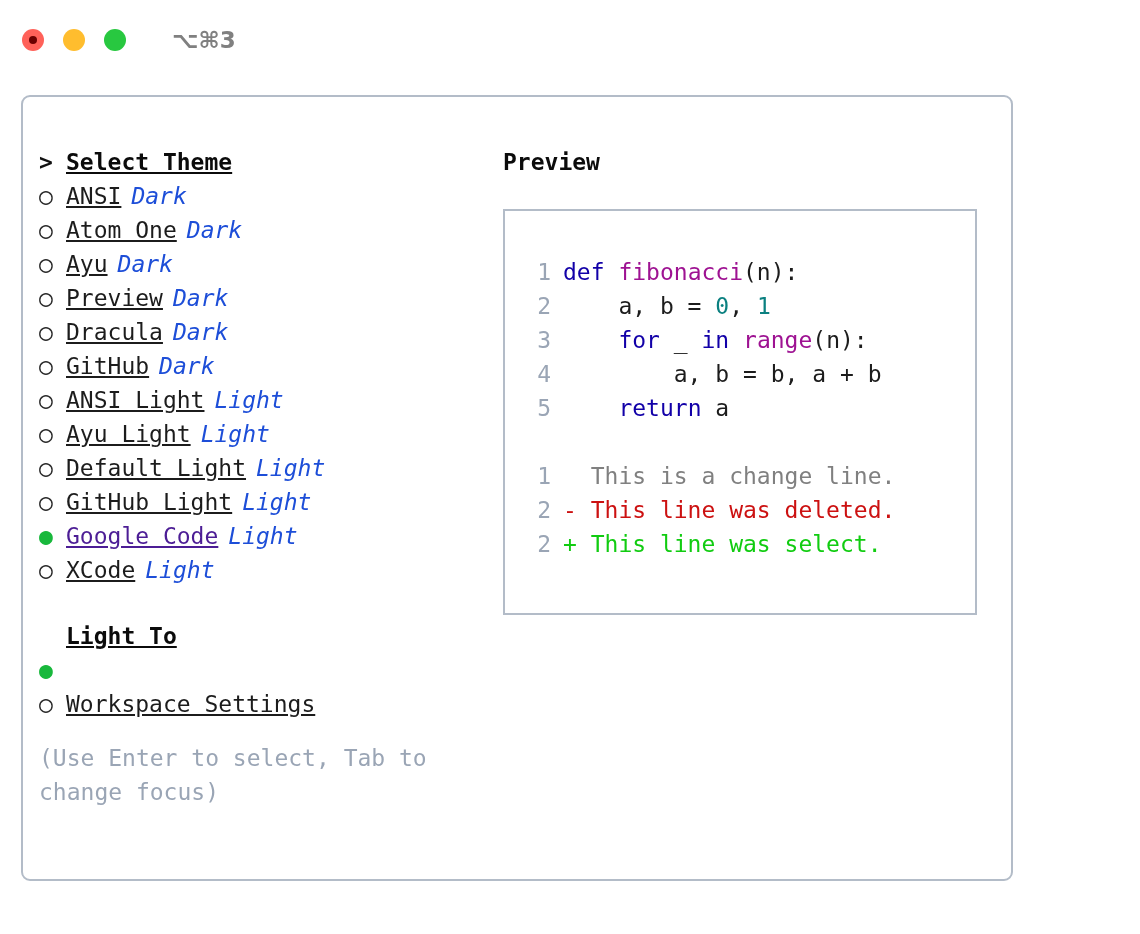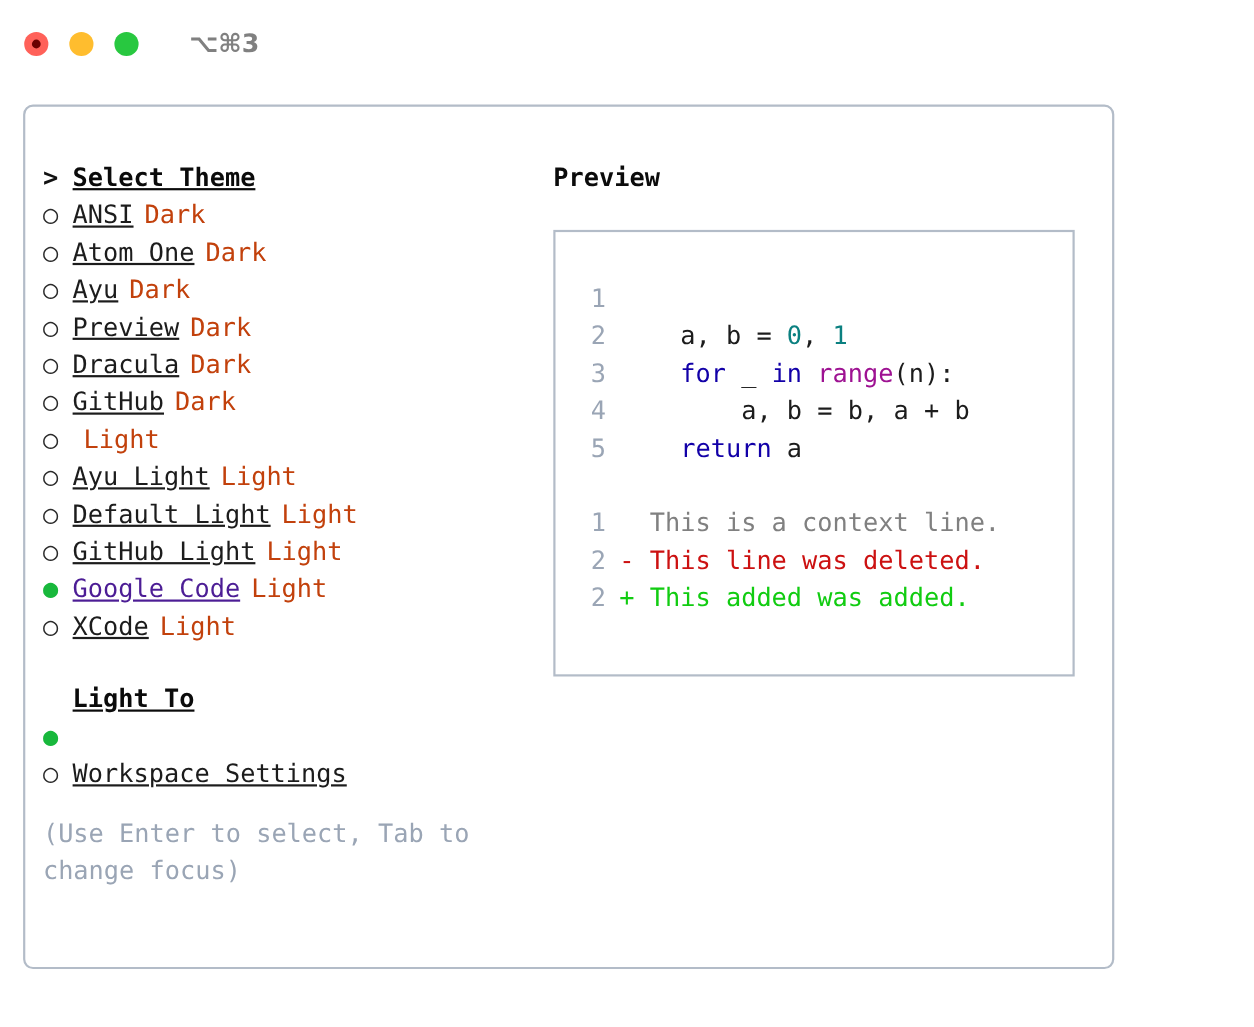--- a/index.html
+++ b/index.html
@@ -110,22 +110,23 @@
   }
   .marker.prompt   { color: #111111; font-weight: 700; }
   .marker.unsel    { color: #2b2b2b; }
   .marker.sel      { color: #18b83c; }
   .marker.blank    { color: transparent; }
 
   .label { color: #1c1c1c; text-decoration: underline; }
   .label.header    { color: #0b0b0b; font-weight: 700; }
   .label.selected  { color: #4c1d95; }
   .suffix {
-    color: #c2410c;
+    color: #1d4ed8;
     margin-left: 10px;
+    font-style: italic;
   }
 
   #apply-block { margin-top: 32px; }
 
   #hint {
     margin-top: 20px;
     font-size: 23px;
     line-height: 34px;
     color: #9aa5b5;
     width: 400px;
@@ -206,21 +207,21 @@
         <span class="label header">Select Theme</span>
       </div>
 
       <div id="theme-list">
           <div class="row"><span class="marker unsel">○</span><span class="label">ANSI</span><span class="suffix">Dark</span></div>
           <div class="row"><span class="marker unsel">○</span><span class="label">Atom One</span><span class="suffix">Dark</span></div>
           <div class="row"><span class="marker unsel">○</span><span class="label">Ayu</span><span class="suffix">Dark</span></div>
           <div class="row"><span class="marker unsel">○</span><span class="label">Preview</span><span class="suffix">Dark</span></div>
           <div class="row"><span class="marker unsel">○</span><span class="label">Dracula</span><span class="suffix">Dark</span></div>
           <div class="row"><span class="marker unsel">○</span><span class="label">GitHub</span><span class="suffix">Dark</span></div>
-          <div class="row"><span class="marker unsel">○</span><span class="suffix">Light</span></div>
+          <div class="row"><span class="marker unsel">○</span><span class="label">ANSI Light</span><span class="suffix">Light</span></div>
           <div class="row"><span class="marker unsel">○</span><span class="label">Ayu Light</span><span class="suffix">Light</span></div>
           <div class="row"><span class="marker unsel">○</span><span class="label">Default Light</span><span class="suffix">Light</span></div>
           <div class="row"><span class="marker unsel">○</span><span class="label">GitHub Light</span><span class="suffix">Light</span></div>
           <div class="row"><span class="marker sel">●</span><span class="label selected">Google Code</span><span class="suffix">Light</span></div>
           <div class="row"><span class="marker unsel">○</span><span class="label">XCode</span><span class="suffix">Light</span></div>
         </div>
 
       <div id="apply-block">
         <div class="row">
           <span class="marker blank">○</span>
@@ -232,29 +233,29 @@
           </div>
       </div>
 
       <div id="hint">(Use Enter to select, Tab to change focus)</div>
     </div>
 
     <div id="preview-column">
       <div id="preview-title">Preview</div>
       <div id="preview-box">
         <div id="code-block">
-            <div class="code-line"><span class="lineno">1</span></div>
+            <div class="code-line"><span class="lineno">1</span><span><span class="tok-kw">def </span><span class="tok-fn">fibonacci</span><span class="tok-txt">(n):</span></span></div>
             <div class="code-line"><span class="lineno">2</span><span><span class="tok-txt">    a, b = </span><span class="tok-num">0</span><span class="tok-txt">, </span><span class="tok-num">1</span></span></div>
             <div class="code-line"><span class="lineno">3</span><span><span class="tok-txt">    </span><span class="tok-kw">for</span><span class="tok-txt"> _ </span><span class="tok-kw">in</span><span class="tok-txt"> </span><span class="tok-fn">range</span><span class="tok-txt">(n):</span></span></div>
             <div class="code-line"><span class="lineno">4</span><span><span class="tok-txt">        a, b = b, a + b</span></span></div>
             <div class="code-line"><span class="lineno">5</span><span><span class="tok-txt">    </span><span class="tok-kw">return</span><span class="tok-txt"> a</span></span></div>
           </div>
         <div class="code-spacer"></div>
         <div id="diff-block">
-            <div class="code-line"><span class="lineno">1</span><span class="diff-ctx">  This is a context line.</span></div>
+            <div class="code-line"><span class="lineno">1</span><span class="diff-ctx">  This is a change line.</span></div>
             <div class="code-line"><span class="lineno">2</span><span class="diff-del">- This line was deleted.</span></div>
-            <div class="code-line"><span class="lineno">2</span><span class="diff-add">+ This added was added.</span></div>
+            <div class="code-line"><span class="lineno">2</span><span class="diff-add">+ This line was select.</span></div>
           </div>
       </div>
     </div>
 
   </div>
 </div>
 
 </body></html>

